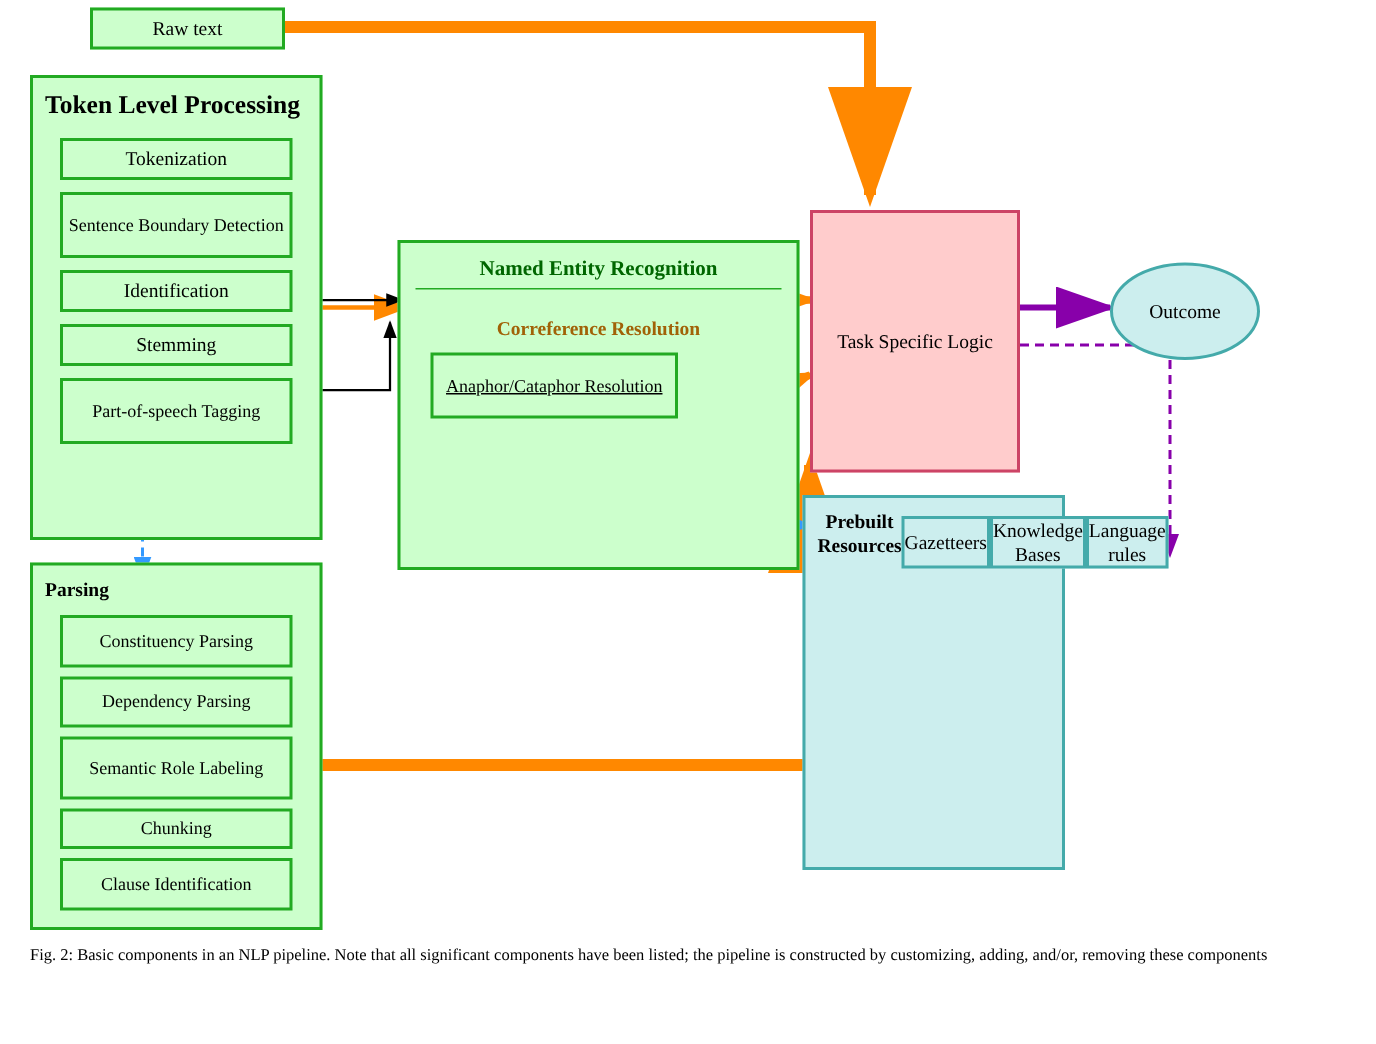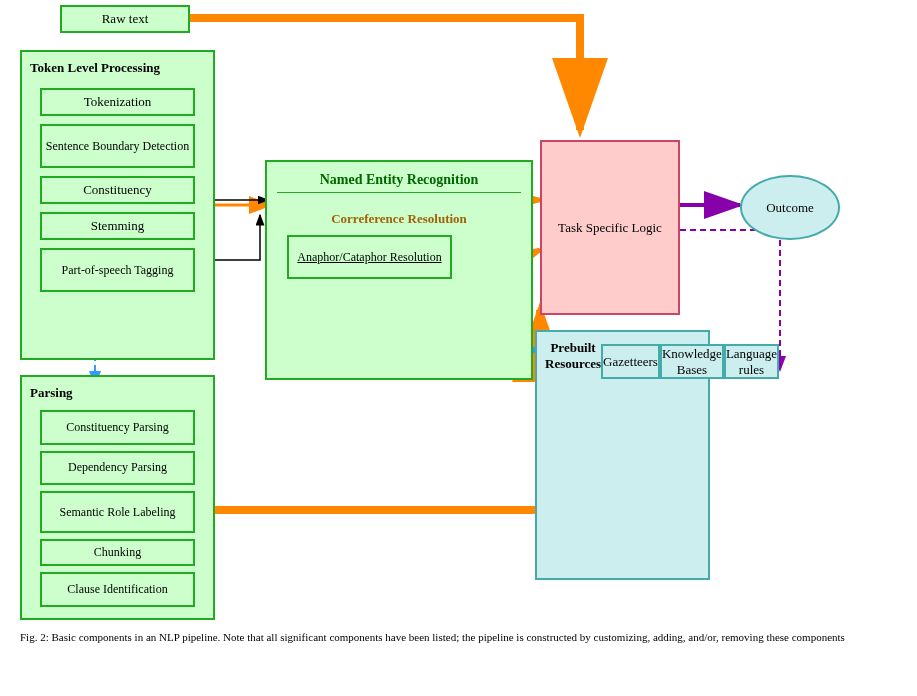--- a/index.html
+++ b/index.html
@@ -131,29 +131,29 @@
         <polygon points="0 0, 8 3, 0 6" fill="#8800AA"></polygon>
       </marker>
     </defs>
   </svg>
 
   <div class="box box-green-inner" style="left:60px; top:5px; width:130px; height:28px;">
     <span>Raw text</span>
   </div>
 
   <div class="box box-green-outer" style="left:20px; top:50px; width:195px; height:310px; align-items:flex-start; padding:8px; flex-direction:column; justify-content:flex-start;">
-    <div style="font-weight:bold; font-size:13px; margin-bottom:8px; text-align:left;">Token Level Processing</div>
+    <div style="font-weight:bold; font-size:17px; margin-bottom:8px; text-align:left;">Token Level Processing</div>
     <div class="box box-green-inner" style="position:relative; width:155px; height:28px; margin:4px auto; left:0; top:0;">
       <span>Tokenization</span>
     </div>
     <div class="box box-green-inner" style="position:relative; width:155px; height:44px; margin:4px auto; left:0; top:0; font-size:12px;">
       <span>Sentence Boundary Detection</span>
     </div>
     <div class="box box-green-inner" style="position:relative; width:155px; height:28px; margin:4px auto; left:0; top:0;">
-      <span>Constituency</span>
+      <span>Identification</span>
     </div>
     <div class="box box-green-inner" style="position:relative; width:155px; height:28px; margin:4px auto; left:0; top:0;">
       <span>Stemming</span>
     </div>
     <div class="box box-green-inner" style="position:relative; width:155px; height:44px; margin:4px auto; left:0; top:0; font-size:12px;justify-content:center;">
       <span>Part-of-speech Tagging</span>
     </div>
   </div>
 
   <div class="box box-green-outer" style="left:20px; top:375px; width:195px; height:245px; align-items:flex-start; padding:8px; flex-direction:column; justify-content:flex-start;">

